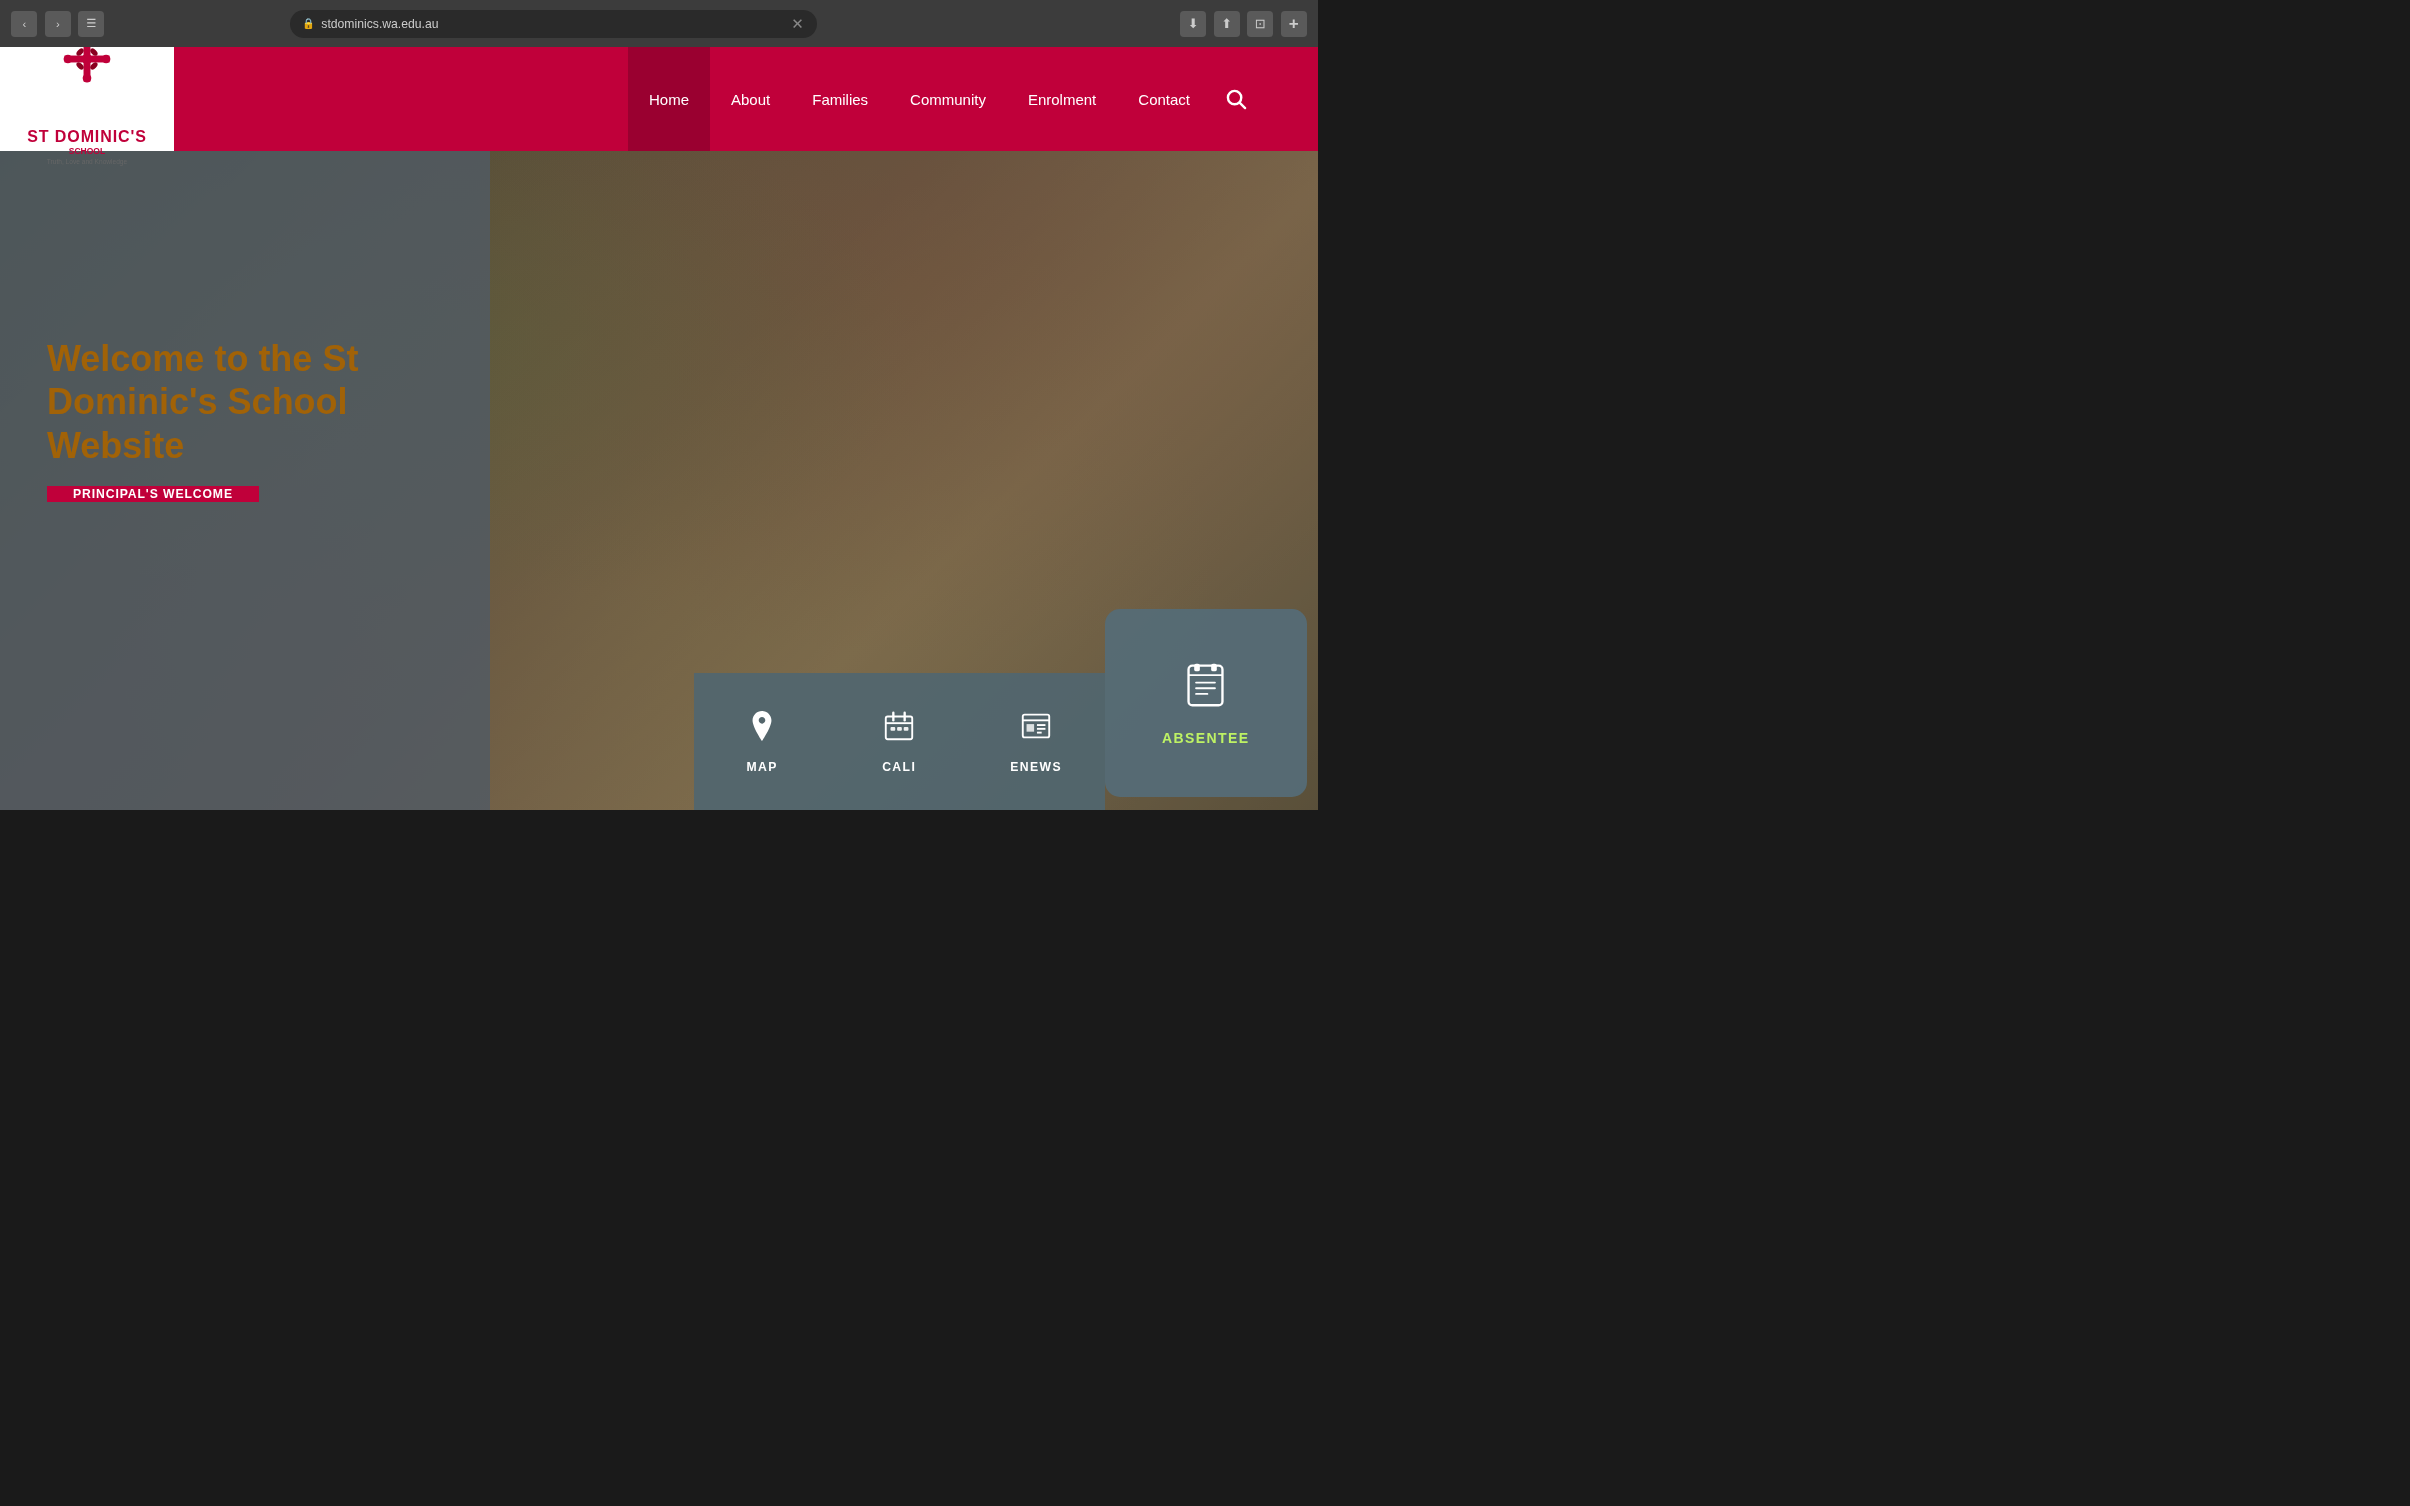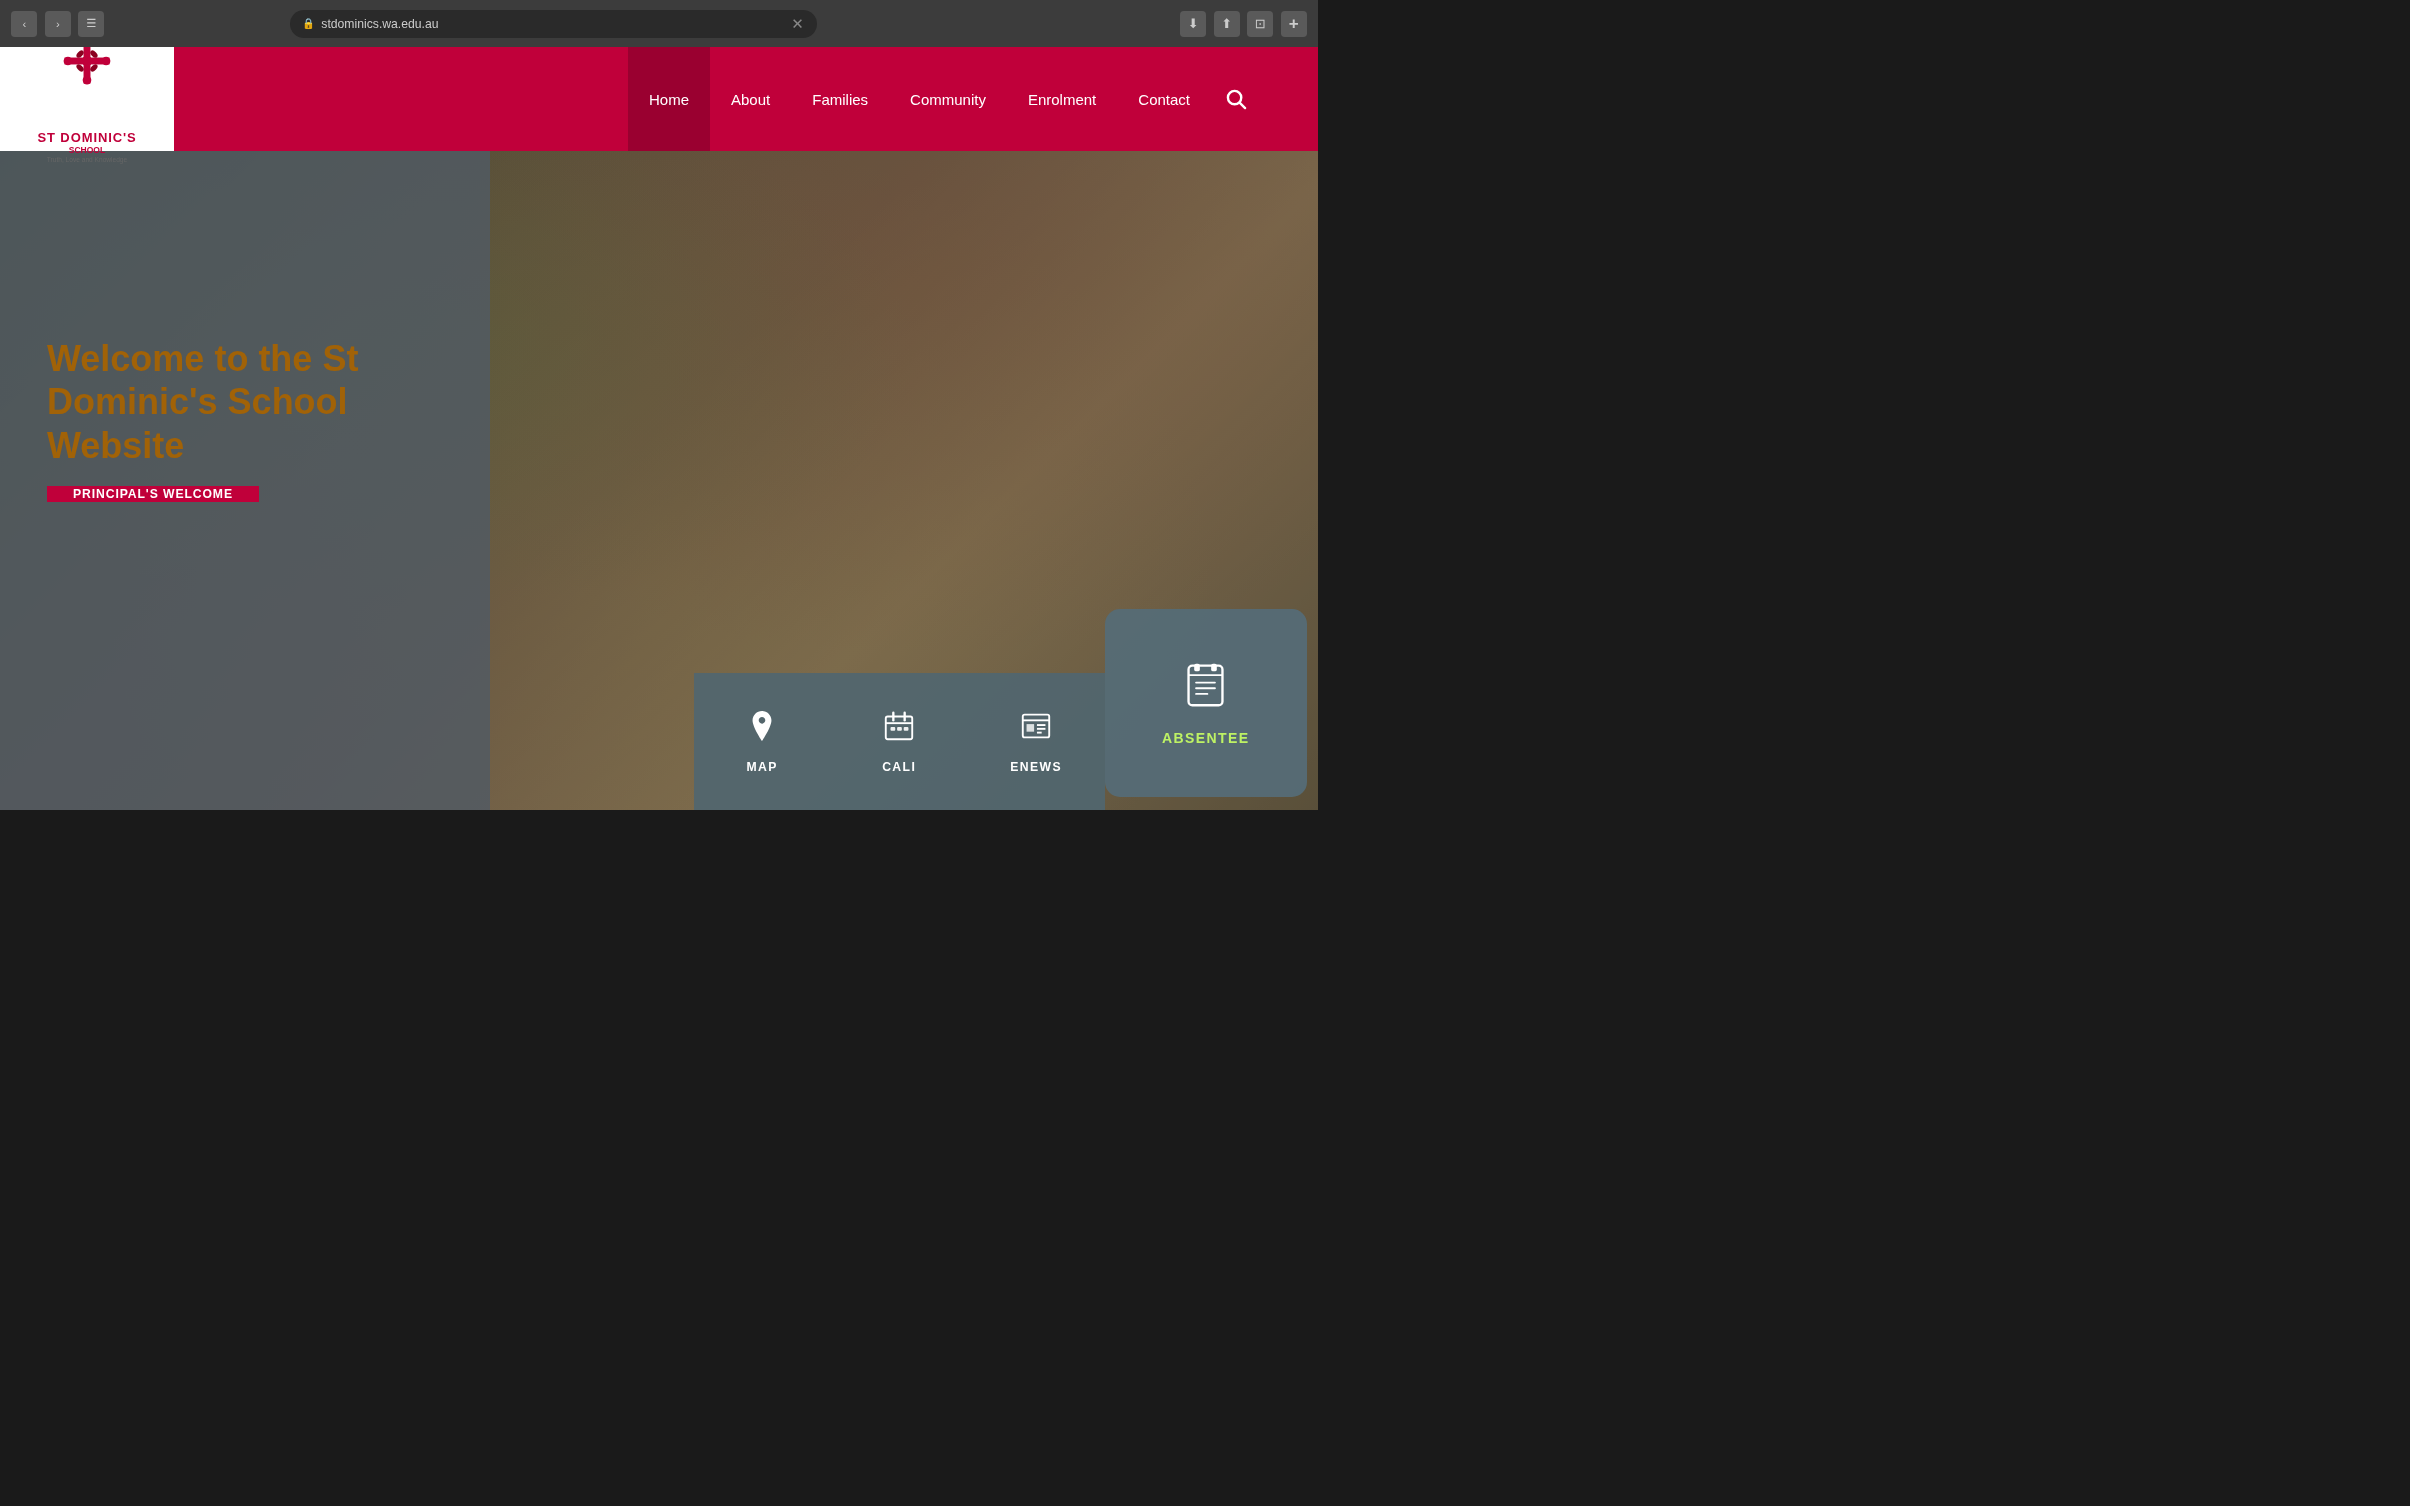--- a/index.html
+++ b/index.html
@@ -125,21 +125,21 @@
       justify-content: center;
       flex-shrink: 0;
     }
 
     .logo-inner {
       text-align: center;
       padding: 9.4px;
     }
 
     .logo-text-main {
-      font-size: 13px;
+      font-size: 16px;
       font-weight: bold;
       color: #c0003a;
       letter-spacing: 0.9px;
       margin-top: 40px;
     }
 
     .logo-text-sub {
       font-size: 8.5px;
       color: #c0003a;
       font-weight: bold;

